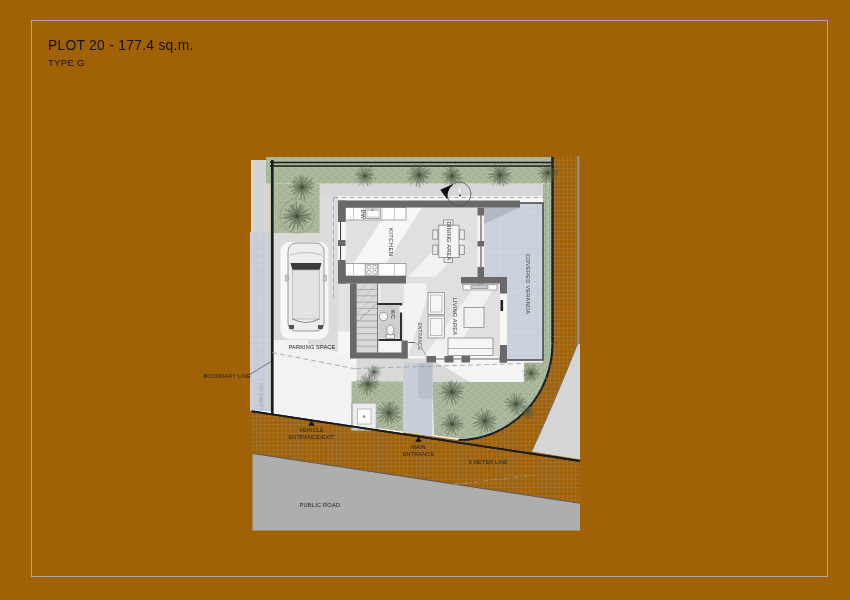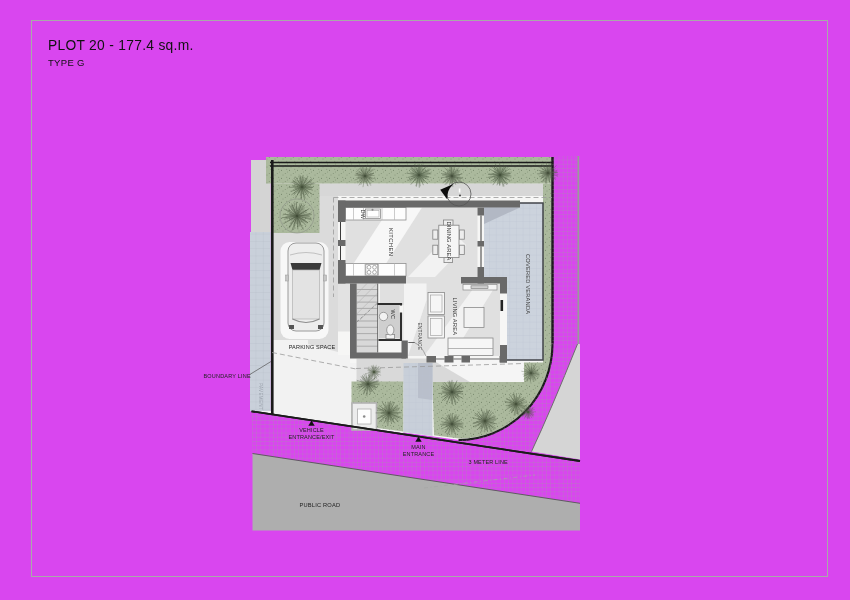--- a/index.html
+++ b/index.html
@@ -1,16 +1,16 @@
 <!DOCTYPE html>
 <html><head>
 <meta charset="utf-8">
 <style>
 html,body{margin:0;padding:0;background:#fff;}
-#page{position:relative;width:850px;height:600px;background:#d946ef;font-family:"Liberation Sans",sans-serif;overflow:hidden;}
+#page{position:relative;width:850px;height:600px;background:#a16207;font-family:"Liberation Sans",sans-serif;overflow:hidden;}
 svg{position:absolute;left:0;top:0;}
 </style>
 </head>
 <body>
 <div id="page">
 <svg width="850" height="600" viewBox="0 0 850 600">
 <defs>
 <pattern id="hatch" width="4.2" height="4.2" patternUnits="userSpaceOnUse">
 <path d="M0 0H4.2M0 0V4.2" stroke="#9c9c9c" stroke-width="0.45" fill="none"></path>
 </pattern>

